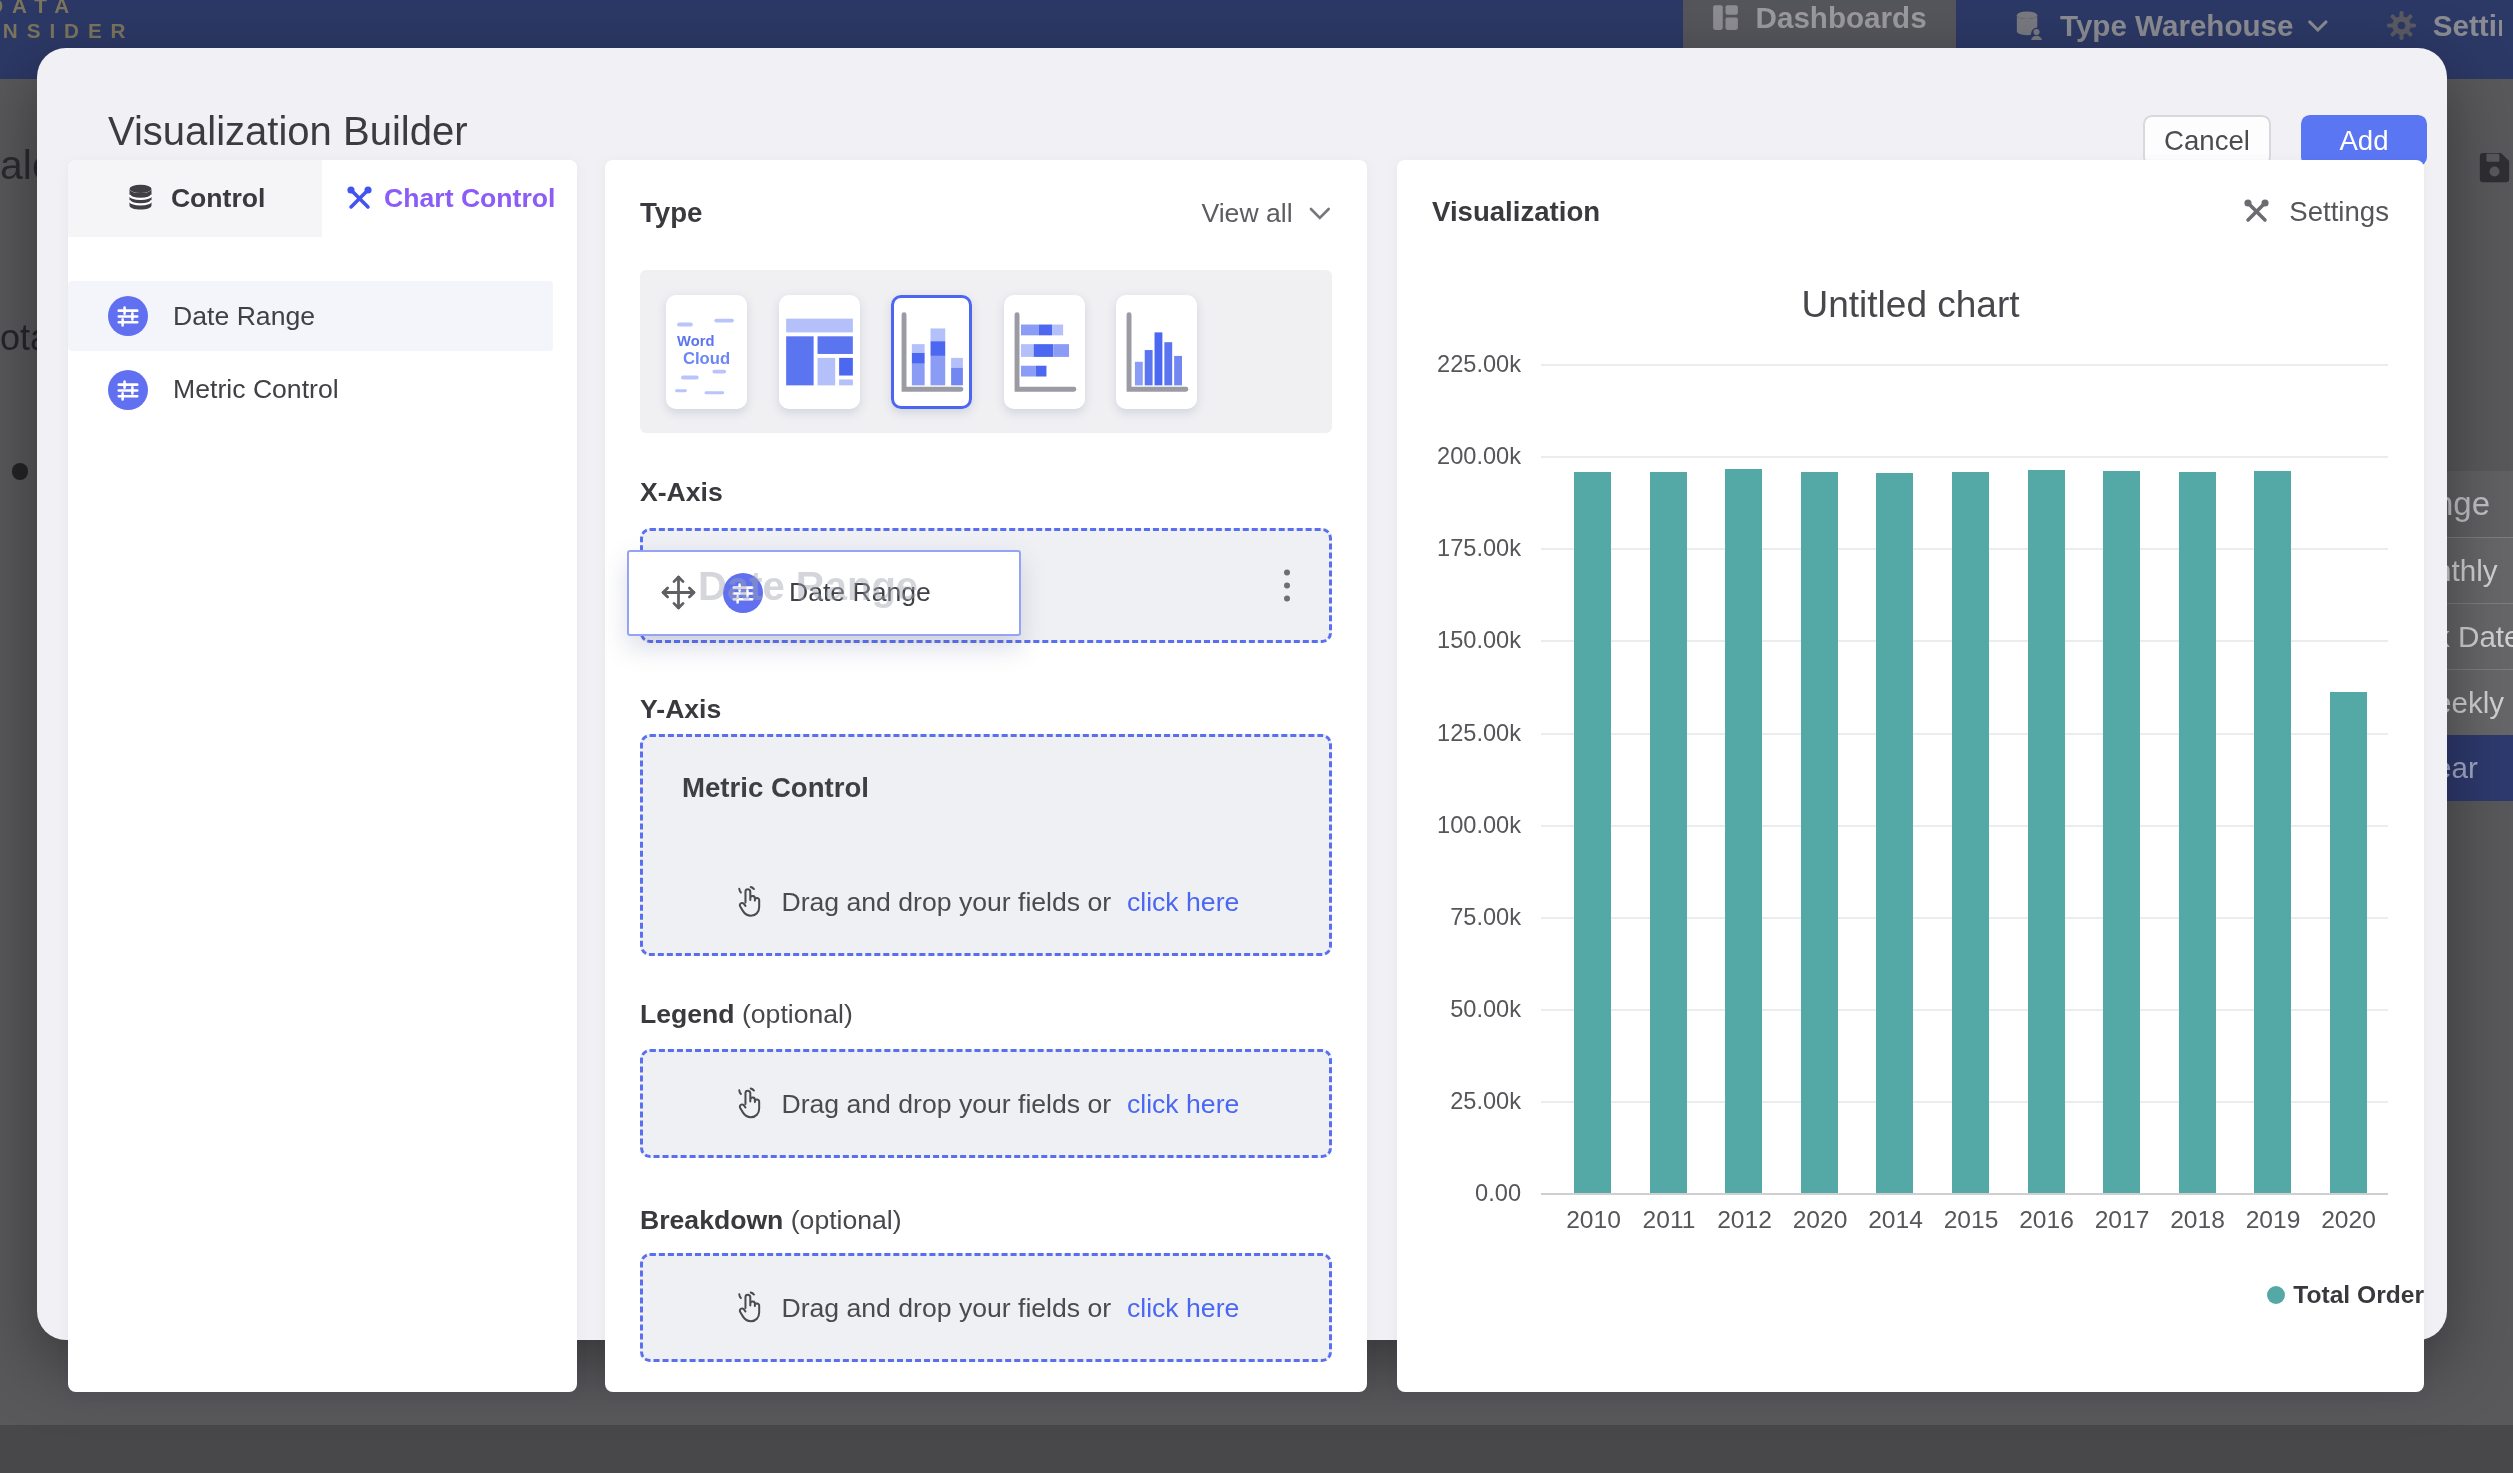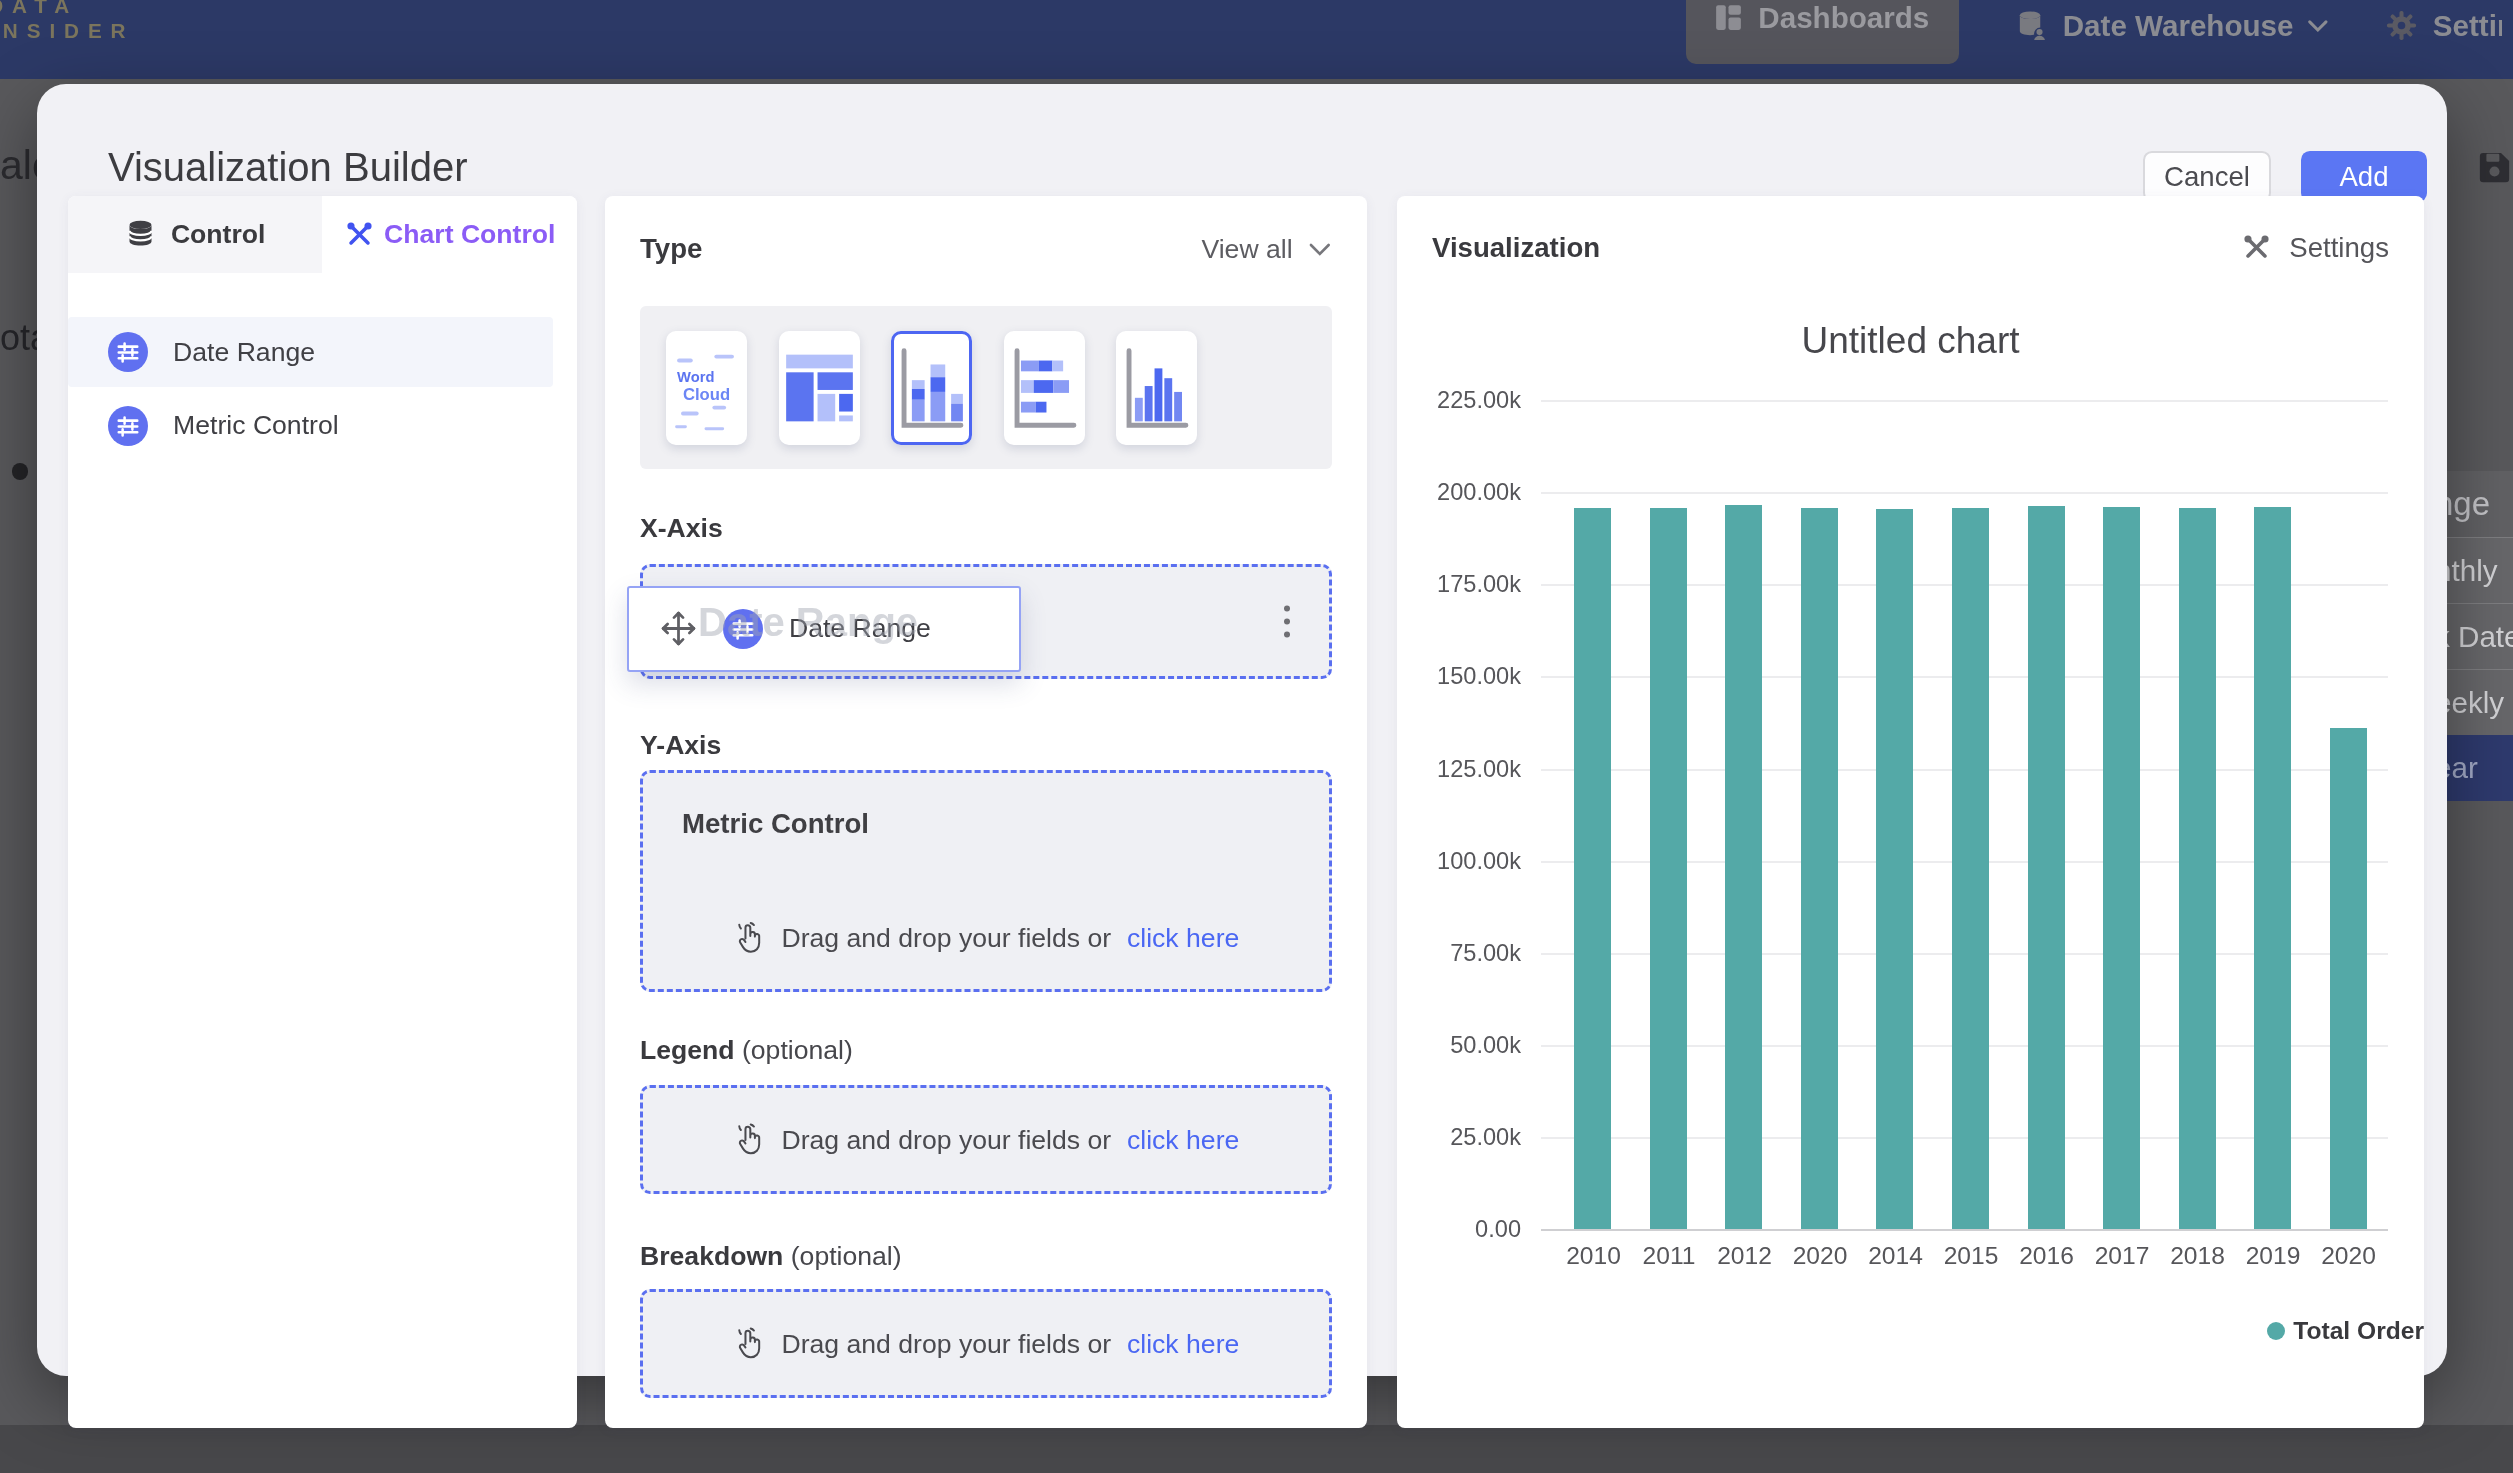--- a/index.html
+++ b/index.html
@@ -19,21 +19,21 @@
   .frag-left-1 { position:absolute; left:0; top:142px; font-size:41px; color:#2b2b2f; }
   .frag-left-2 { position:absolute; left:0; top:317px; font-size:36px; color:#26262a; }
   .frag-bullet { position:absolute; left:11.8px; top:463px; width:16.7px; height:16.7px; border-radius:50%; background:#242427; }
   .bg-right-rows { position:absolute; left:2433px; top:471px; width:81px; }
   .bg-row { height:66px; background:#67676a; border-top:1px solid #7e7e81; color:#d2d2d5; font-size:29.6px; display:flex; align-items:center; padding-left:2px; white-space:nowrap; overflow:hidden; }
   .bg-row.head { background:#616164; border-top:none; color:#c3c3c7; font-size:33px; }
   .bg-row.selected { background:#2e3a6e; color:#a2aac6; border-top:none; }
   .bg-save { position:absolute; left:2475px; top:148px; width:39px; height:39px; }
 
   
-  .modal { position:absolute; left:37px; top:48px; width:2410px; height:1292px; background:#f1f1f5; border-radius:29px; box-shadow:0 23.6px 69px rgba(0,0,0,.4);margin-top:36px; }
+  .modal { position:absolute; left:37px; top:48px; width:2410px; height:1292px; background:#f1f1f5; border-radius:29px; box-shadow:0 23.6px 69px rgba(0,0,0,.4); }
   .modal-title { position:absolute; left:71px; top:61px; font-size:40px; color:#3c3c40; }
   .btn-cancel { position:absolute; left:2106px; top:67px; width:128px; height:51px; background:#fdfdfe; border:2px solid #d9d9dd; border-radius:8.9px; font-size:27.6px; color:#4b4b50; display:flex; align-items:center; justify-content:center; cursor:pointer; }
   .btn-add { position:absolute; left:2264px; top:67px; width:126px; height:51px; background:#5b76f3; border:none; border-radius:8.9px; font-size:27.6px; color:#fff; display:flex; align-items:center; justify-content:center; cursor:pointer; }
 
   .card { position:absolute; background:#fff; border-radius:7.9px; box-shadow:0 2px 11.8px rgba(70,75,110,.07); }
   .left-card  { left:30.5px;  top:112px; width:509px;  height:1232px; }
   .mid-card   { left:568px; top:112px; width:762px;  height:1232px; }
   .right-card { left:1360px;top:112px; width:1027px; height:1232px; }
 
   
@@ -114,21 +114,21 @@
           <span>
             <svg width="35" height="35" viewBox="0 0 24 24">
                 <g fill="#797a80">
                   <ellipse cx="11" cy="5" rx="7" ry="2.6"></ellipse>
                   <path d="M4 5v11c0 1.5 3.1 2.6 7 2.6 1 0 2-.1 2.8-.2a4.4 4.4 0 014.2-5V5c0 1.5-3.1 2.6-7 2.6S4 6.5 4 5z"></path>
                   <circle cx="17.5" cy="16.5" r="2.1"></circle>
                   <path d="M13.8 22c.3-1.9 1.9-3 3.7-3s3.4 1.1 3.7 3z"></path>
                 </g>
               </svg>
           </span>
-          <span>Date Warehouse</span>
+          <span>Type Warehouse</span>
           <span>
             <svg width="21.7" height="13.8" viewBox="0 0 16 10" fill="none">
                 <path d="M2 2l6 6 6-6" stroke="#8b8c92" stroke-width="2.2" stroke-linecap="round"></path>
               </svg>
           </span>
         </div>
         <div class="nav-item nav-settings">
           <span>
             <svg width="35" height="35" viewBox="0 0 24 24">
                 <g fill="#5a5a63">

